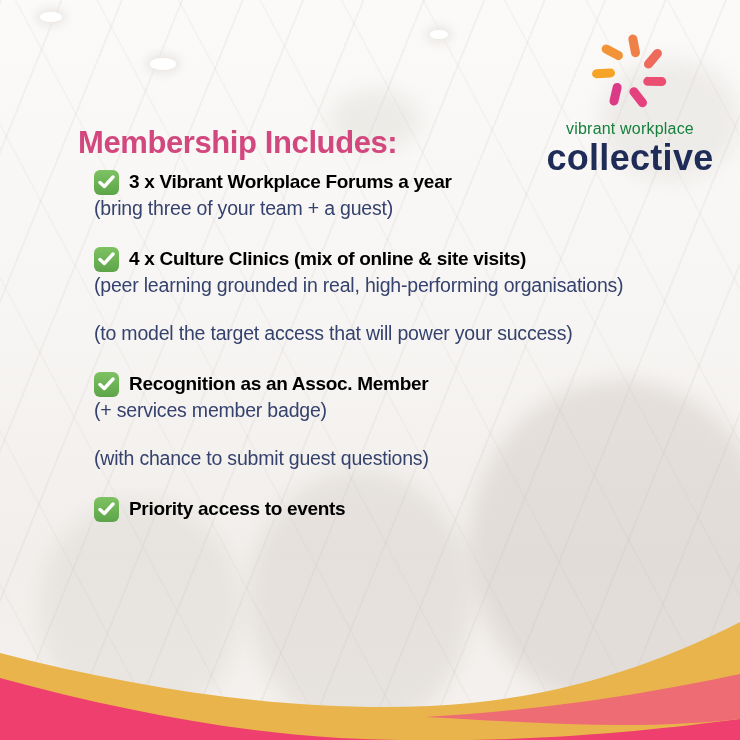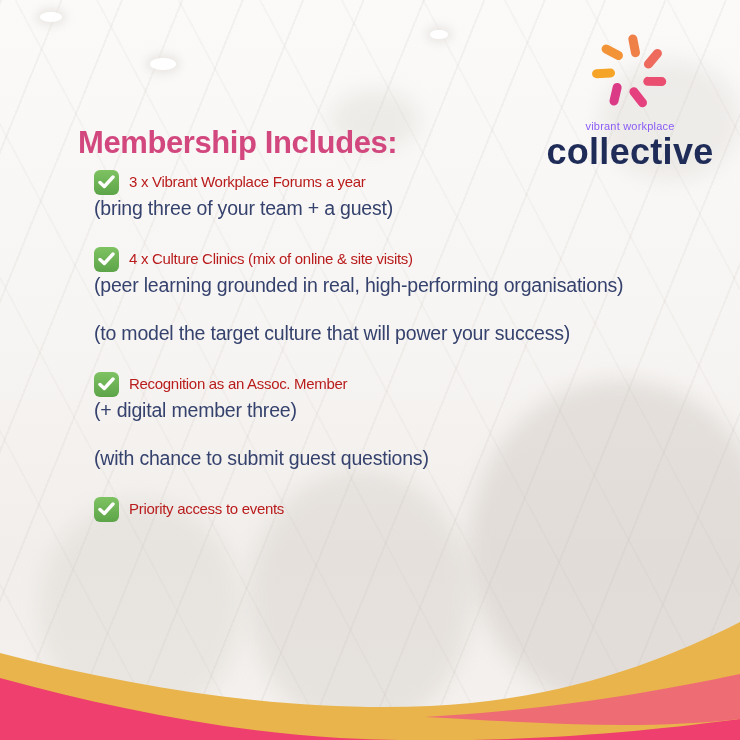--- a/index.html
+++ b/index.html
@@ -30,30 +30,30 @@
   
   .heading{
     position:absolute;left:78px;top:99px;
     font-size:31px;font-weight:bold;letter-spacing:-.4px;
     color:#d2477e;white-space:nowrap;margin-top:26px;
   }
 
   
   .logo{position:absolute;top:26px;right:24px;width:172px;text-align:center;}
   .logo-mark{display:block;margin:0 auto;}
-  .logo-line1{font-size:11px;color:#8b5cf6;letter-spacing:.2px;margin-top:2px;white-space:nowrap;}
+  .logo-line1{font-size:16px;color:#15803d;letter-spacing:.2px;margin-top:2px;white-space:nowrap;}
   .logo-line2{font-size:36px;color:#1f2c58;font-weight:bold;letter-spacing:.3px;margin-top:-1px;white-space:nowrap;}
 
   
   .list{position:absolute;left:94px;top:168px;width:625px;}
   .item{margin-bottom:25px;}
   .item-head{display:flex;align-items:center;gap:10px;}
   .item-title{
-    font-size:15px;font-weight:normal;letter-spacing:-.3px;
-    color:#b91c1c;white-space:nowrap;line-height:28px;
+    font-size:19px;font-weight:bold;letter-spacing:-.3px;
+    color:#000000;white-space:nowrap;line-height:28px;
   }
   .check{flex:0 0 25px;width:25px;height:25px;border-radius:6px;
     background:linear-gradient(180deg,#7ec262 0%,#5da449 100%);
     display:flex;align-items:center;justify-content:center;}
   .item-sub{
     font-size:19.5px;color:#35426d;letter-spacing:-.2px;
     margin-top:1px;white-space:nowrap;line-height:23px;
   }
   .item-sub:empty{display:none;}
 
@@ -114,33 +114,33 @@
           <svg width="17" height="14" viewBox="0 0 17 14">
               <path d="M2 7.5 L6.3 11.5 L15 2" fill="none" stroke="#ffffff" stroke-width="3.4" stroke-linecap="round" stroke-linejoin="round"></path>
             </svg>
         </span>
         <span class="item-title">4 x Culture Clinics (mix of online &amp; site visits)</span>
       </div>
       <div class="item-sub">(peer learning grounded in real, high-performing organisations)</div>
     </div>
 
     <div class="item">
-      <div class="item-sub">(to model the target culture that will power your success)</div>
+      <div class="item-sub">(to model the target access that will power your success)</div>
     </div>
 
     <div class="item">
       <div class="item-head">
         <span class="check">
           <svg width="17" height="14" viewBox="0 0 17 14">
               <path d="M2 7.5 L6.3 11.5 L15 2" fill="none" stroke="#ffffff" stroke-width="3.4" stroke-linecap="round" stroke-linejoin="round"></path>
             </svg>
         </span>
         <span class="item-title">Recognition as an Assoc. Member</span>
       </div>
-      <div class="item-sub">(+ digital member three)</div>
+      <div class="item-sub">(+ services member badge)</div>
     </div>
 
 
     <div class="item">
       <div class="item-sub">(with chance to submit guest questions)</div>
     </div>
 
     <div class="item">
       <div class="item-head">
         <span class="check">

